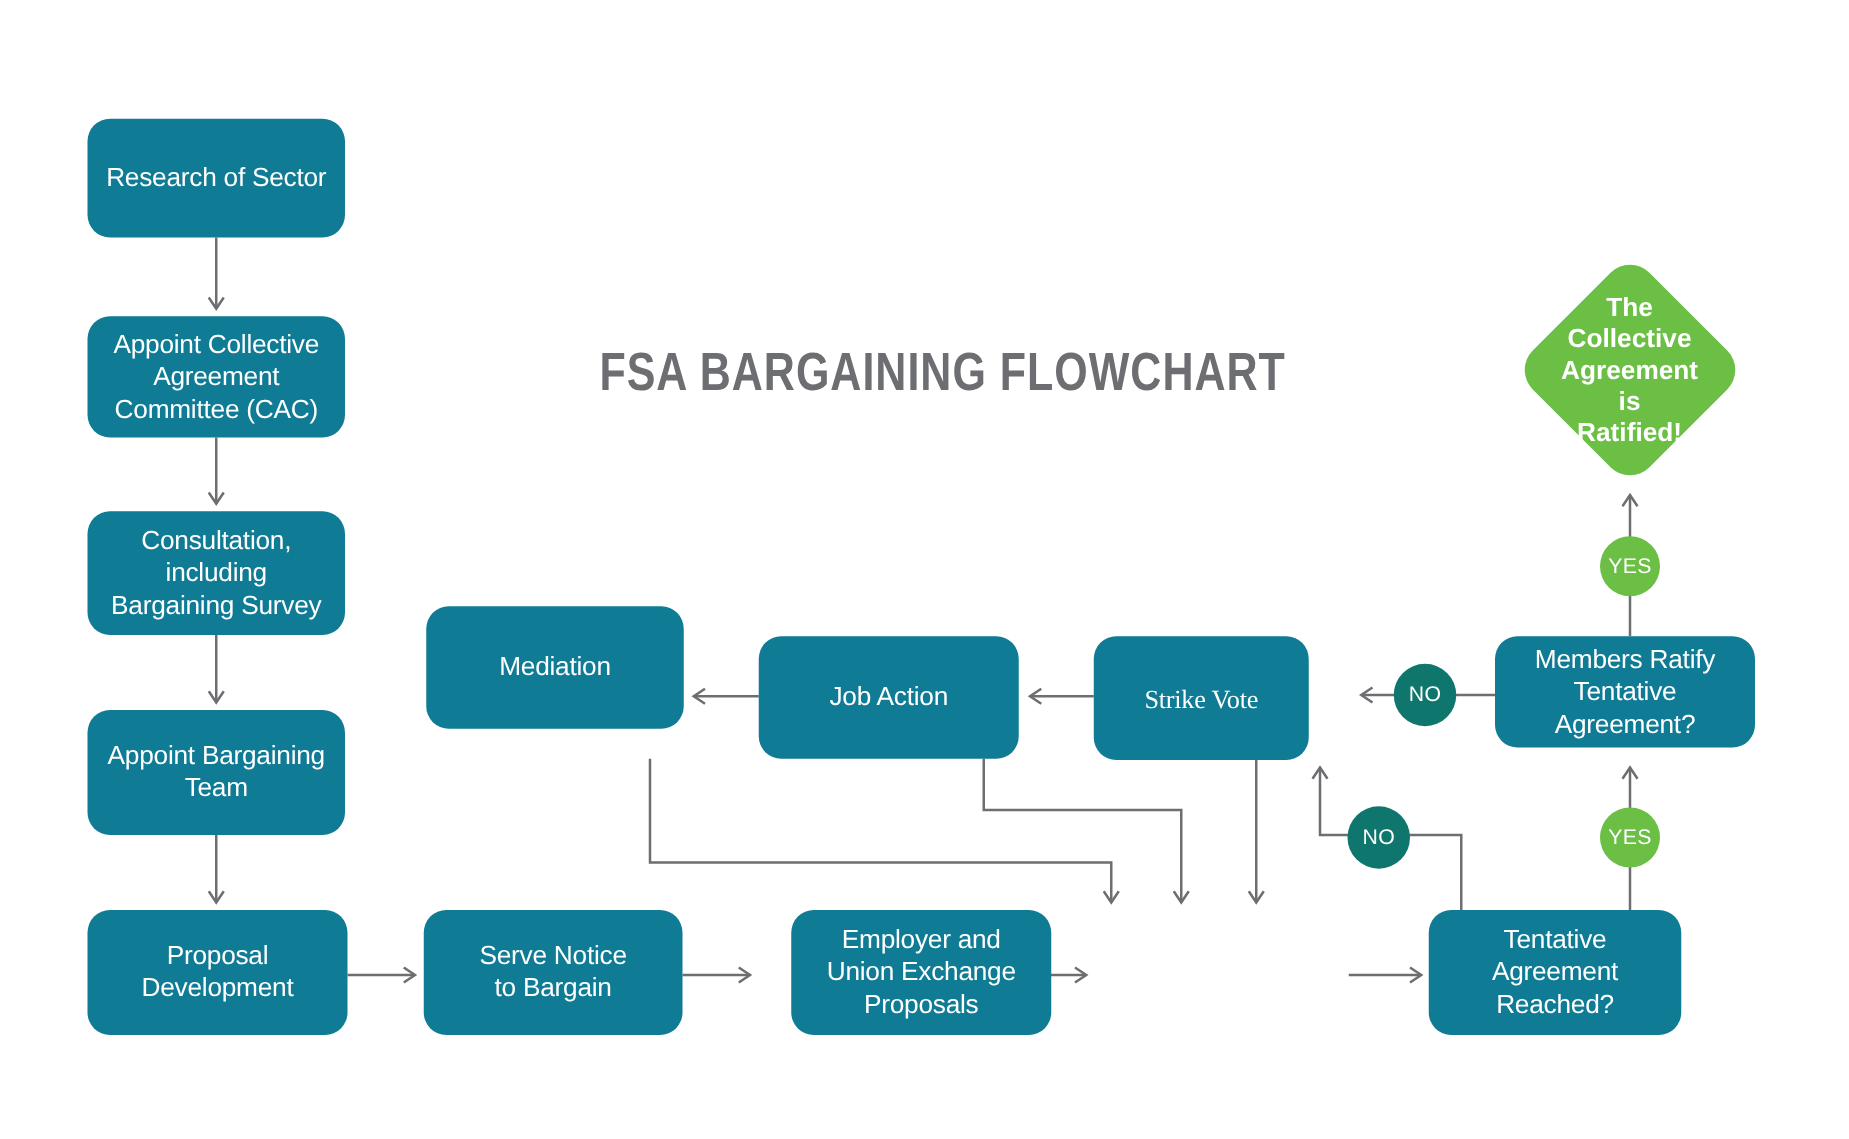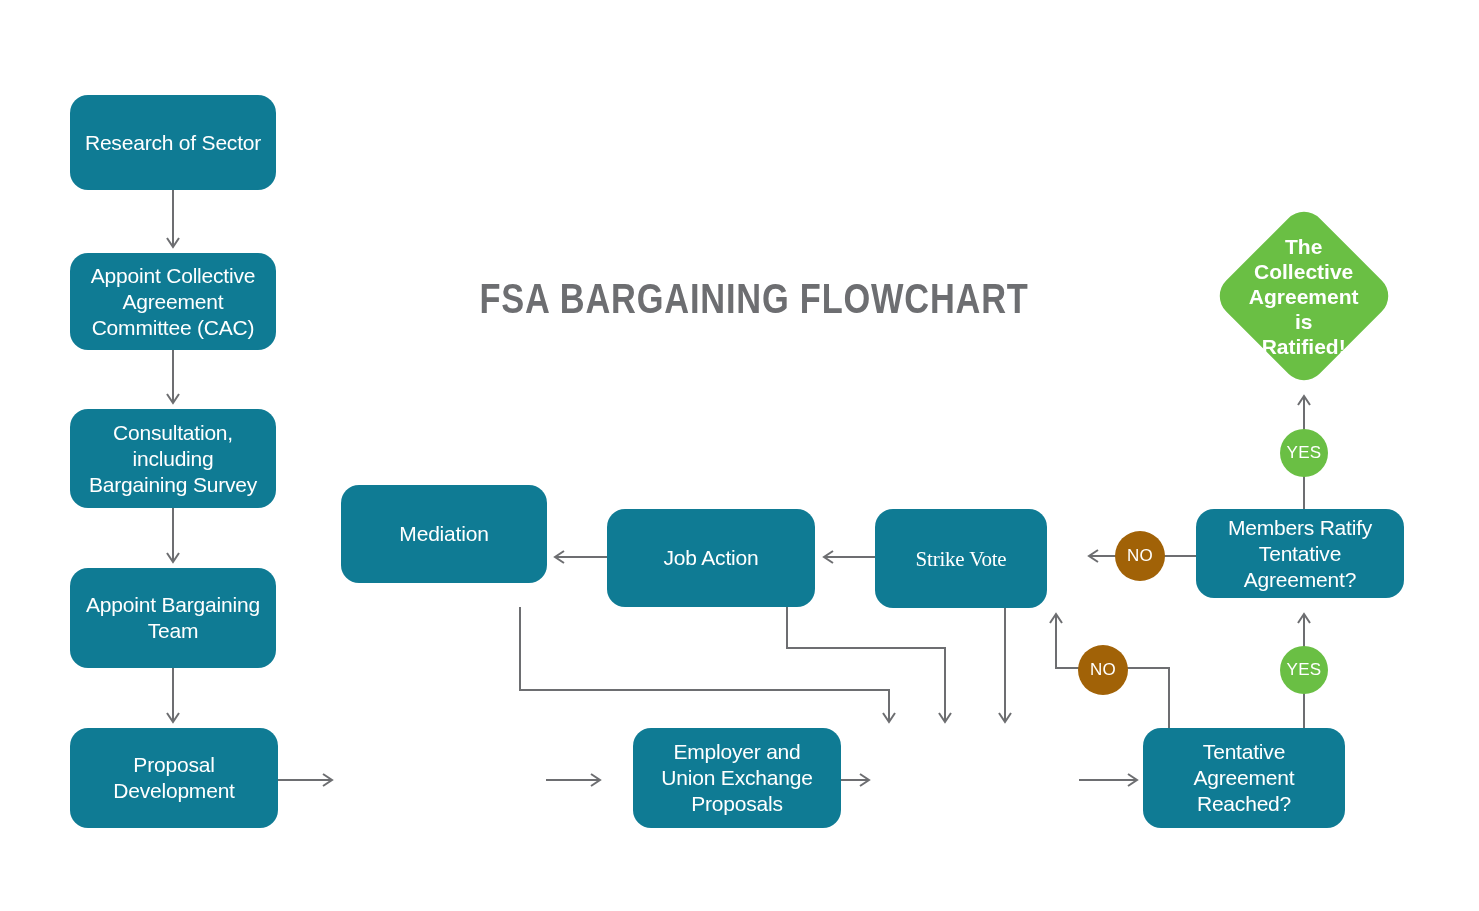--- a/index.html
+++ b/index.html
@@ -38,21 +38,21 @@
     border-radius: 50%;
     color: #ffffff;
     font-weight: normal;
     font-size: 17px;
     letter-spacing: 0.3px;
     display: flex;
     align-items: center;
     justify-content: center;
   }
   .badge.yes { background: #6ABF44; width: 48px; height: 48px; }
-  .badge.no  { background: #a16207; width: 50px; height: 50px; align-items: center; }
+  .badge.no  { background: #0f766e; width: 50px; height: 50px; align-items: center; }
   .diamond {
     position: absolute;
     left: 1238px; top: 230px;
     width: 132px; height: 132px;
     background: #6ABF44;
     border-radius: 22px;
     transform: rotate(45deg);
     display: flex;
     align-items: center;
     justify-content: center;
@@ -130,20 +130,24 @@
   </div>
   <div class="node" style="left:70px; top:568px; width:206px; height:100px;">
     <span class="lbl">Appoint Bargaining
 Team</span>
   </div>
   <div class="node" style="left:70px; top:728px; width:208px; height:100px;">
     <span class="lbl">Proposal
 Development</span>
   </div>
 
+  <div class="node" style="left:339px; top:728px; width:207px; height:100px;">
+    <span class="lbl">Serve Notice
+to Bargain</span>
+  </div>
   <div class="node" style="left:606px; top:728px; width:208px; height:100px;margin-left:27px;">
     <span class="lbl">Employer and
 Union Exchange
 Proposals</span>
   </div>
   <div class="node" style="left:1143px; top:728px; width:202px; height:100px;">
     <span class="lbl">Tentative
 Agreement
 Reached?</span>
   </div>

